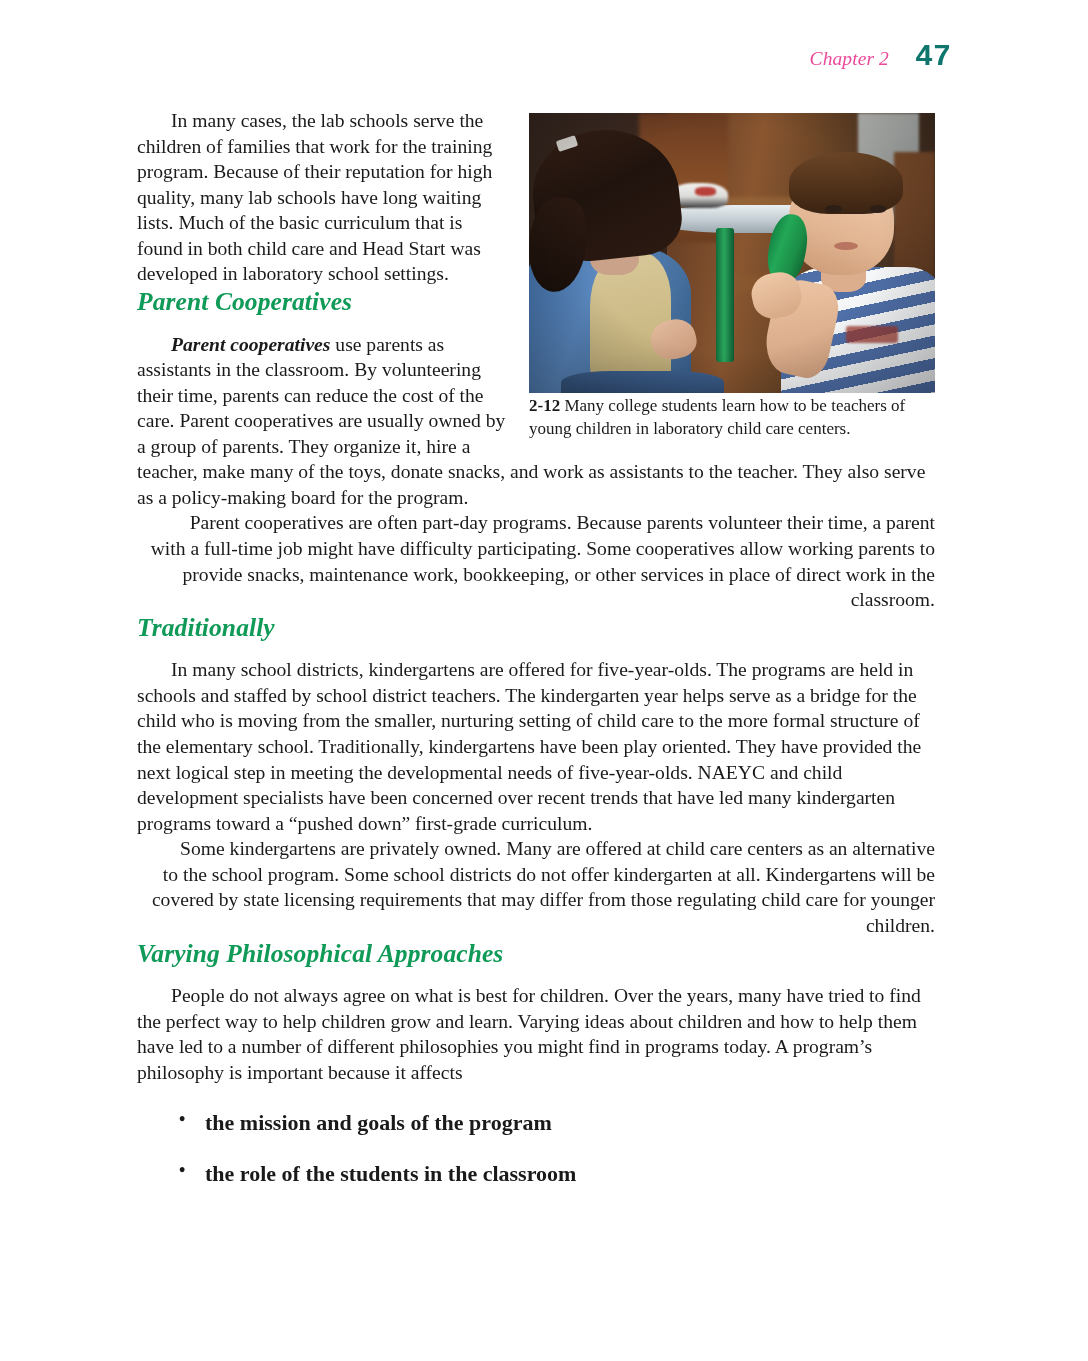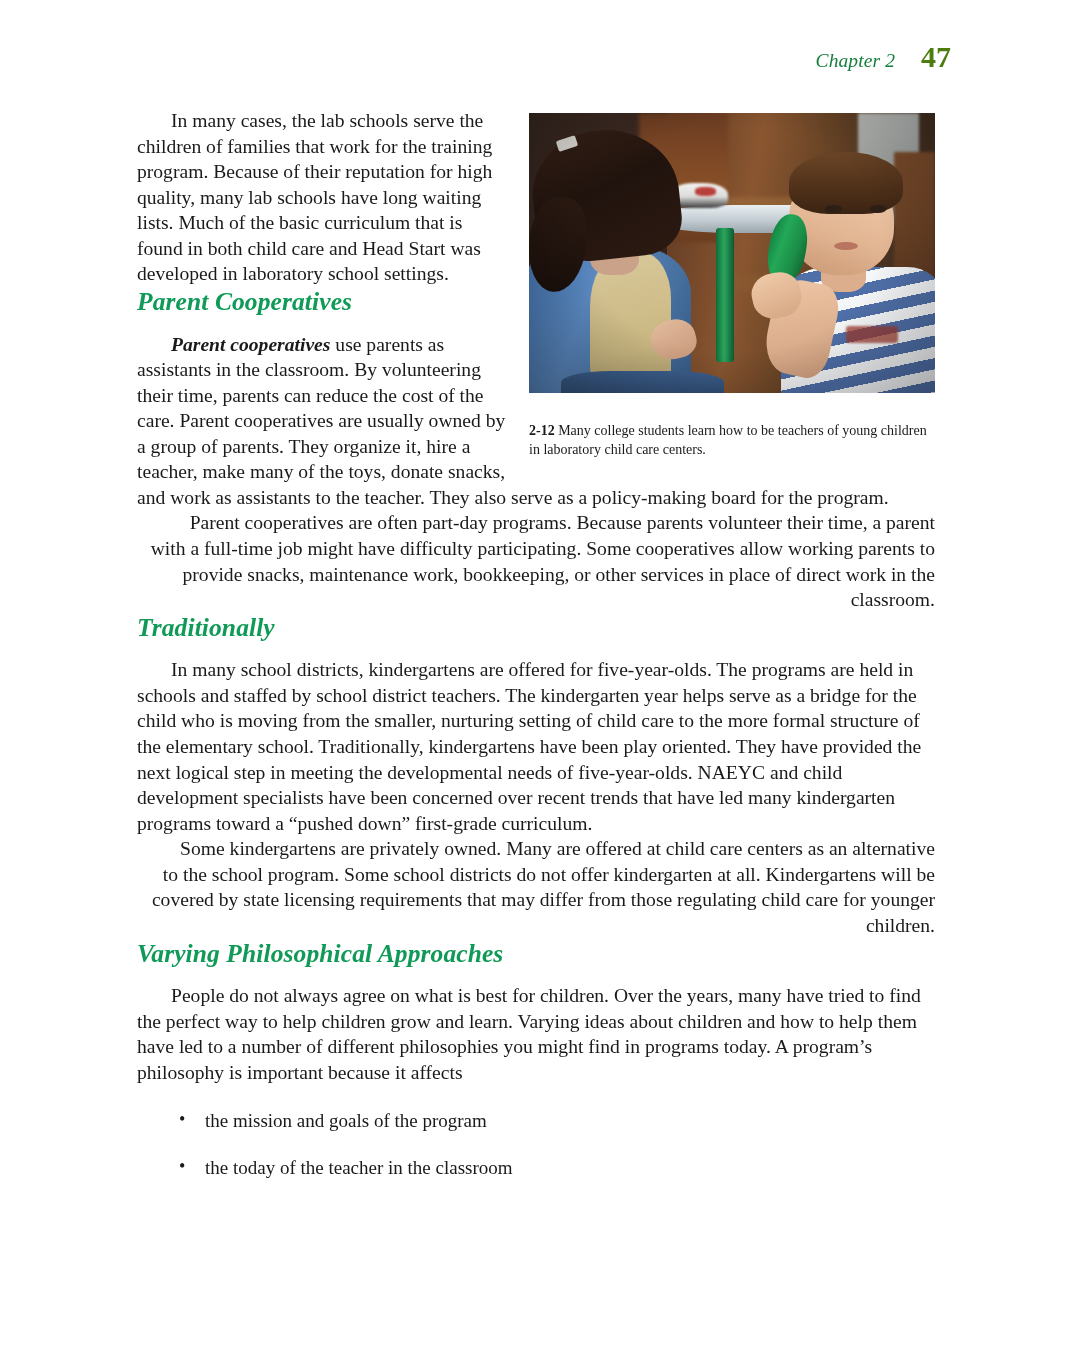--- a/index.html
+++ b/index.html
@@ -31,30 +31,30 @@
     height: 40px;
     display: flex;
     align-items: baseline;
     justify-content: flex-end;
     gap: 22px;
   }
   .rh-text {
     font-style: italic;
     font-size: 19.5px;
     letter-spacing: 0.1px;
-    color: #15803d;
+    color: #ec4899;
     white-space: pre;
   }
   .rh-chapter { margin-right: 4px; }
   .page-number {
     font-weight: bold;
     font-size: 30px;
     line-height: 1;
-    color: #4d7c0f;
-    font-family: Liberation Serif, serif;
+    color: #0f766e;
+    font-family: Liberation Mono, monospace;
   }
 
   
   .content {
     position: absolute;
     left: 137px;
     top: 108px;
     width: 798px;
   }
 
@@ -236,22 +236,22 @@
     border-radius: 46%;
     transform: rotate(10deg);
   }
   .ph-vignette {
     inset: 0;
     background: radial-gradient(ellipse at 50% 45%, rgba(0,0,0,0) 52%, rgba(0,0,0,0.32) 100%);
   }
 
   .caption {
     width: 406px;
-    margin-top: 28px;
-    font-size: 14px;
+    margin-top: 1px;
+    font-size: 17px;
     line-height: 1.38;
     color: #1a1a1a;
   }
   .caption b { font-weight: bold; }
 
   
   h2.sec {
     font-style: italic;
     font-weight: bold;
     font-size: 25.5px;
@@ -276,25 +276,26 @@
   p.tight { margin-top: 0; text-align: right; }
   p.body b { font-weight: bold; font-style: italic; }
 
   ul.bullets {
     margin: 24px 0 0 0;
     padding: 0;
     list-style: none;
   }
   ul.bullets li {
     position: relative;
-    font-size: 19px;
+    font-size: 22px;
     line-height: 1.3;
     padding-left: 68px;
     margin-bottom: 22px;
     color: #1a1a1a;
+    font-weight: bold;
   }
   ul.bullets li::before {
     content: "\2022";
     position: absolute;
     left: 42px;
     top: -1px;
     font-size: 18px;
   }
   .clearfix::after { content: ""; display: block; clear: both; }
 </style>
@@ -364,17 +365,17 @@
 
     <h2 class="sec sec-gap-2">Traditionally</h2>
     <p class="body first-after-head">In many school districts, kindergartens are offered for five-year-olds. The programs are held in schools and staffed by school district teachers. The kindergarten year helps serve as a bridge for the child who is moving from the smaller, nurturing setting of child care to the more formal structure of the elementary school. Traditionally, kindergartens have been play oriented. They have provided the next logical step in meeting the developmental needs of five-year-olds. NAEYC and child development specialists have been concerned over recent trends that have led many kindergarten programs toward a “pushed down” first-grade curriculum.</p>
     <p class="body tight">Some kindergartens are privately owned. Many are offered at child care centers as an alternative to the school program. Some school districts do not offer kindergarten at all. Kindergartens will be covered by state licensing requirements that may differ from those regulating child care for younger children.</p>
 
     <h2 class="sec sec-gap-2">Varying Philosophical Approaches</h2>
     <p class="body first-after-head">People do not always agree on what is best for children. Over the years, many have tried to find the perfect way to help children grow and learn. Varying ideas about children and how to help them have led to a number of different philosophies you might find in programs today. A program’s philosophy is important because it affects</p>
 
     <ul class="bullets">
       <li>the mission and goals of the program</li>
-      <li>the today of the teacher in the classroom</li>
+      <li>the role of the students in the classroom</li>
     </ul>
 
   </div>
 </div>
 
 </body></html>

